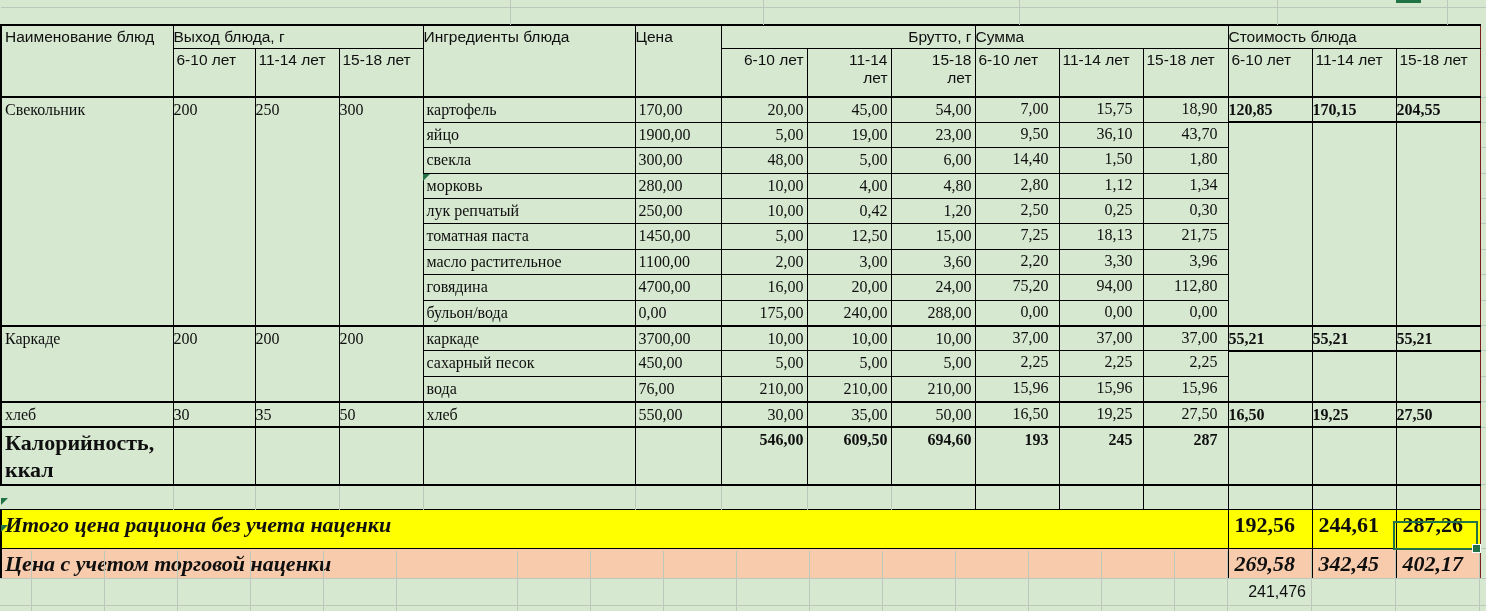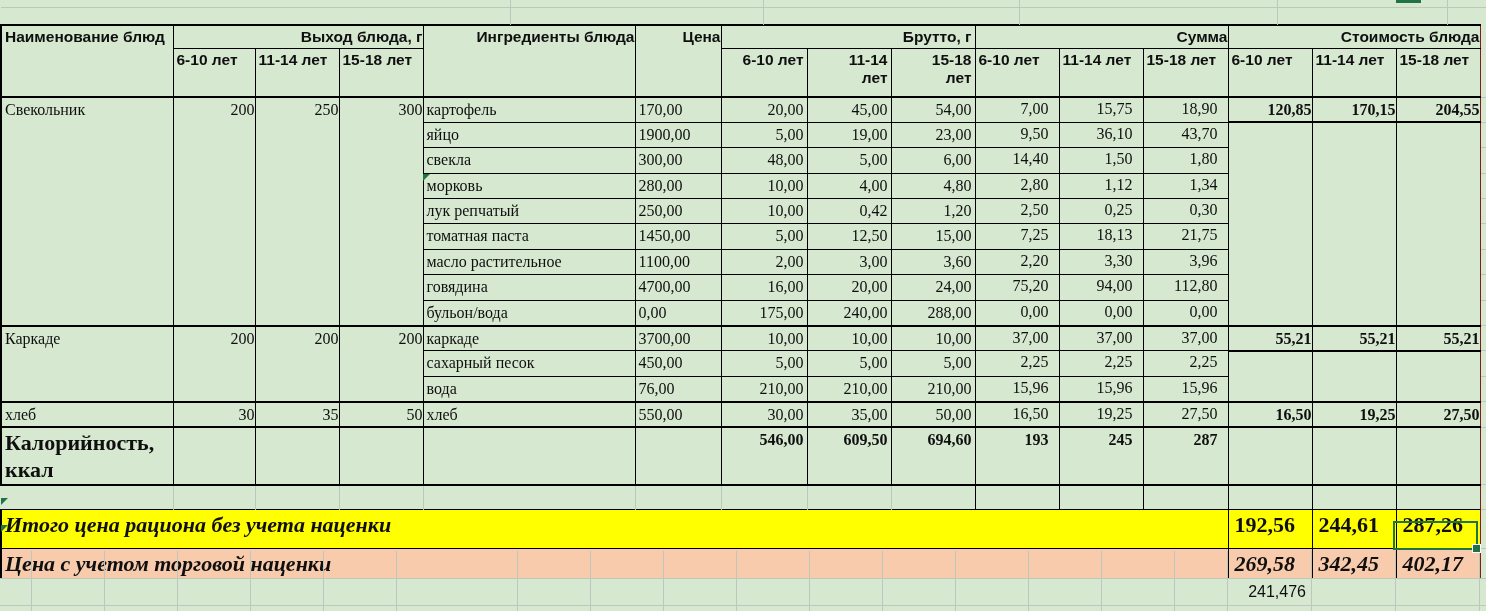--- a/index.html
+++ b/index.html
@@ -25,24 +25,24 @@
   
   .b{border-right:1px solid #000;border-bottom:1px solid #000;}
   .vb{border-right:1px solid #000;}
   .tot{border-top:1px solid #000;border-bottom:1px solid #000;border-right:1px solid #000;}
   .bt2{border-top:2px solid #000;}
   .bb2{border-bottom:2px solid #000;}
   .bl2{border-left:2px solid #000;}
   .br2{border-right:1px solid #7f1d1d;}
   .cbb{border-bottom:2px solid #000;}
   
-  .hd{font-family:"Liberation Sans",sans-serif;font-weight:700;font-size:15.5px;}
+  .hd{font-family:"Liberation Sans",sans-serif;font-weight:400;font-size:15.5px;}
   .bold{font-weight:700;}
   .it{font-style:italic;}
-  .l{text-align:left;}.c{text-align:right;}.r{text-align:right;}
+  .l{text-align:left;}.c{text-align:left;}.r{text-align:right;}
   .pl{padding-left:3px;}
   .pl6{padding-left:6px;}
   .pr{padding-right:3px;}
   .pr10{padding-right:10px;}
   .pt{padding-top:2px;}
   .pt3{padding-top:1px;}
   .wrap{white-space:pre-line;}
   .big{font-size:22px;}
   .y{background:var(--yellow);}
   .o{background:var(--orange);}

